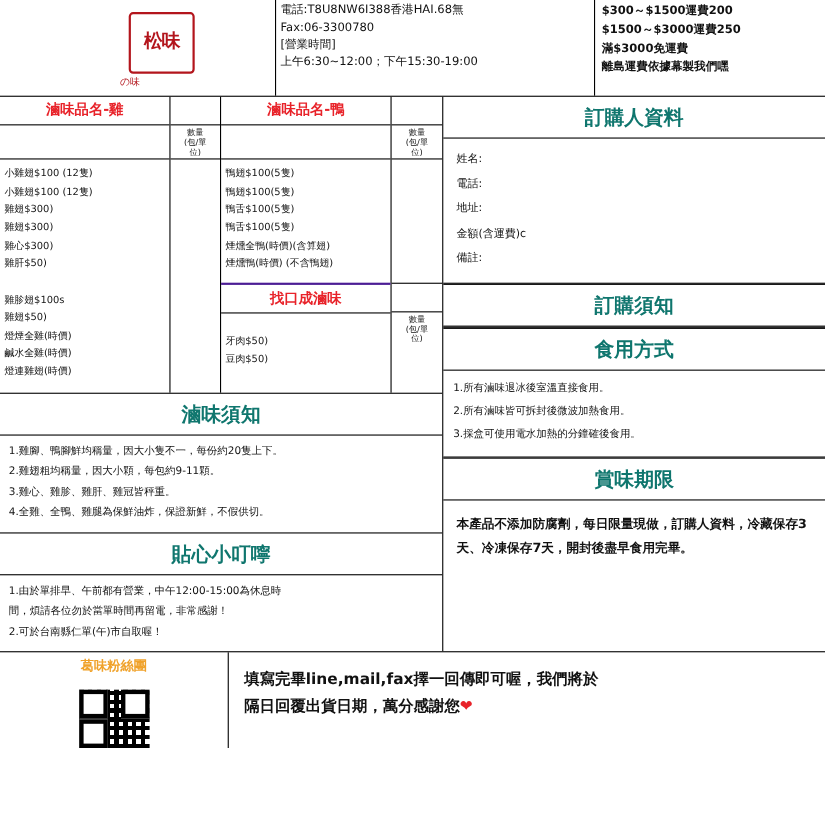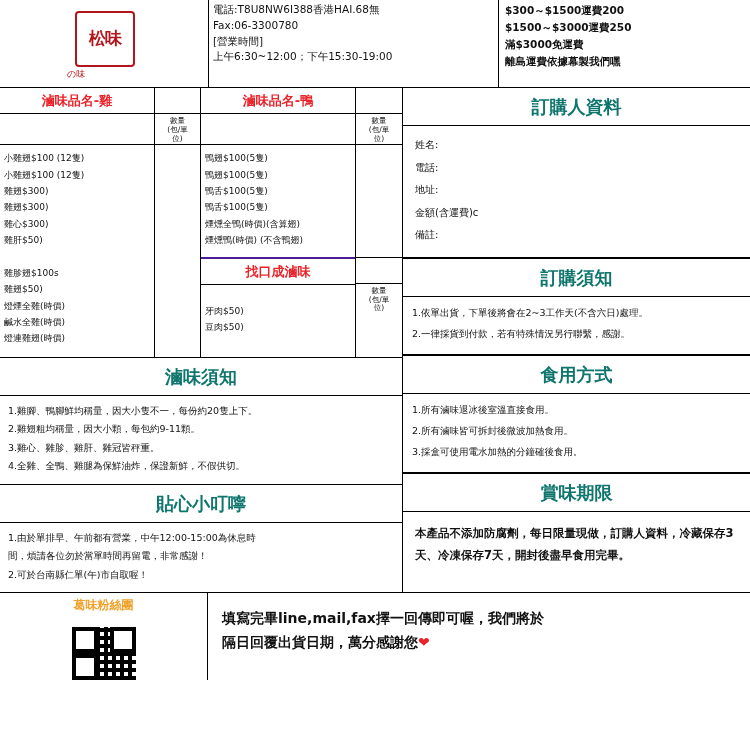--- a/index.html
+++ b/index.html
@@ -7,21 +7,21 @@
     width:750px;height:750px;
     background:#ffffff;
     font-family:"DejaVu Sans","Liberation Sans",sans-serif;
     color:#111;
     overflow:hidden;
   }
   .page{position:relative;width:750px;height:750px;box-sizing:border-box;}
 
   
   .header{display:flex;border-bottom:1px solid #000;height:88px;box-sizing:border-box;}
-  .logo-cell{width:208px;border-right:1px solid #000;position:relative;display:flex;align-items:center;justify-content:center;}
+  .logo-cell{width:208px;border-right:1px solid #000;position:relative;display:flex;align-items:center;justify-content:center;margin-left:42px;}
   .logo{width:86px;height:70px;position:relative;}
   .logo-stamp{
     position:absolute;left:14px;top:2px;width:56px;height:52px;
     border:2px solid #b3151c;border-radius:4px;
     display:flex;align-items:center;justify-content:center;
     color:#b3151c;font-size:17px;font-weight:bold;line-height:1;
     font-family:"DejaVu Serif","Liberation Serif",serif;
     letter-spacing:-1px;
   }
   .logo-sub{
@@ -224,24 +224,20 @@
           <div>姓名:</div>
           <div>電話:</div>
           <div>地址:</div>
           <div>金額(含運費)c</div>
           <div>備註:</div>
         </div>
       </div>
 
       <div class="rblock">
         <div class="section-head">訂購須知</div>
-        <div class="r-body">
-          <p>1.依單出貨，下單後將會在2~3工作天(不含六日)處理。</p>
-          <p>2.一律採貨到付款，若有特殊情況另行聯繫，感謝。</p>
-        </div>
       </div>
 
       <div class="rblock">
         <div class="section-head">食用方式</div>
         <div class="r-body">
           <p>1.所有滷味退冰後室溫直接食用。</p>
           <p>2.所有滷味皆可拆封後微波加熱食用。</p>
           <p>3.採盒可使用電水加熱的分鐘確後食用。</p>
         </div>
       </div>

